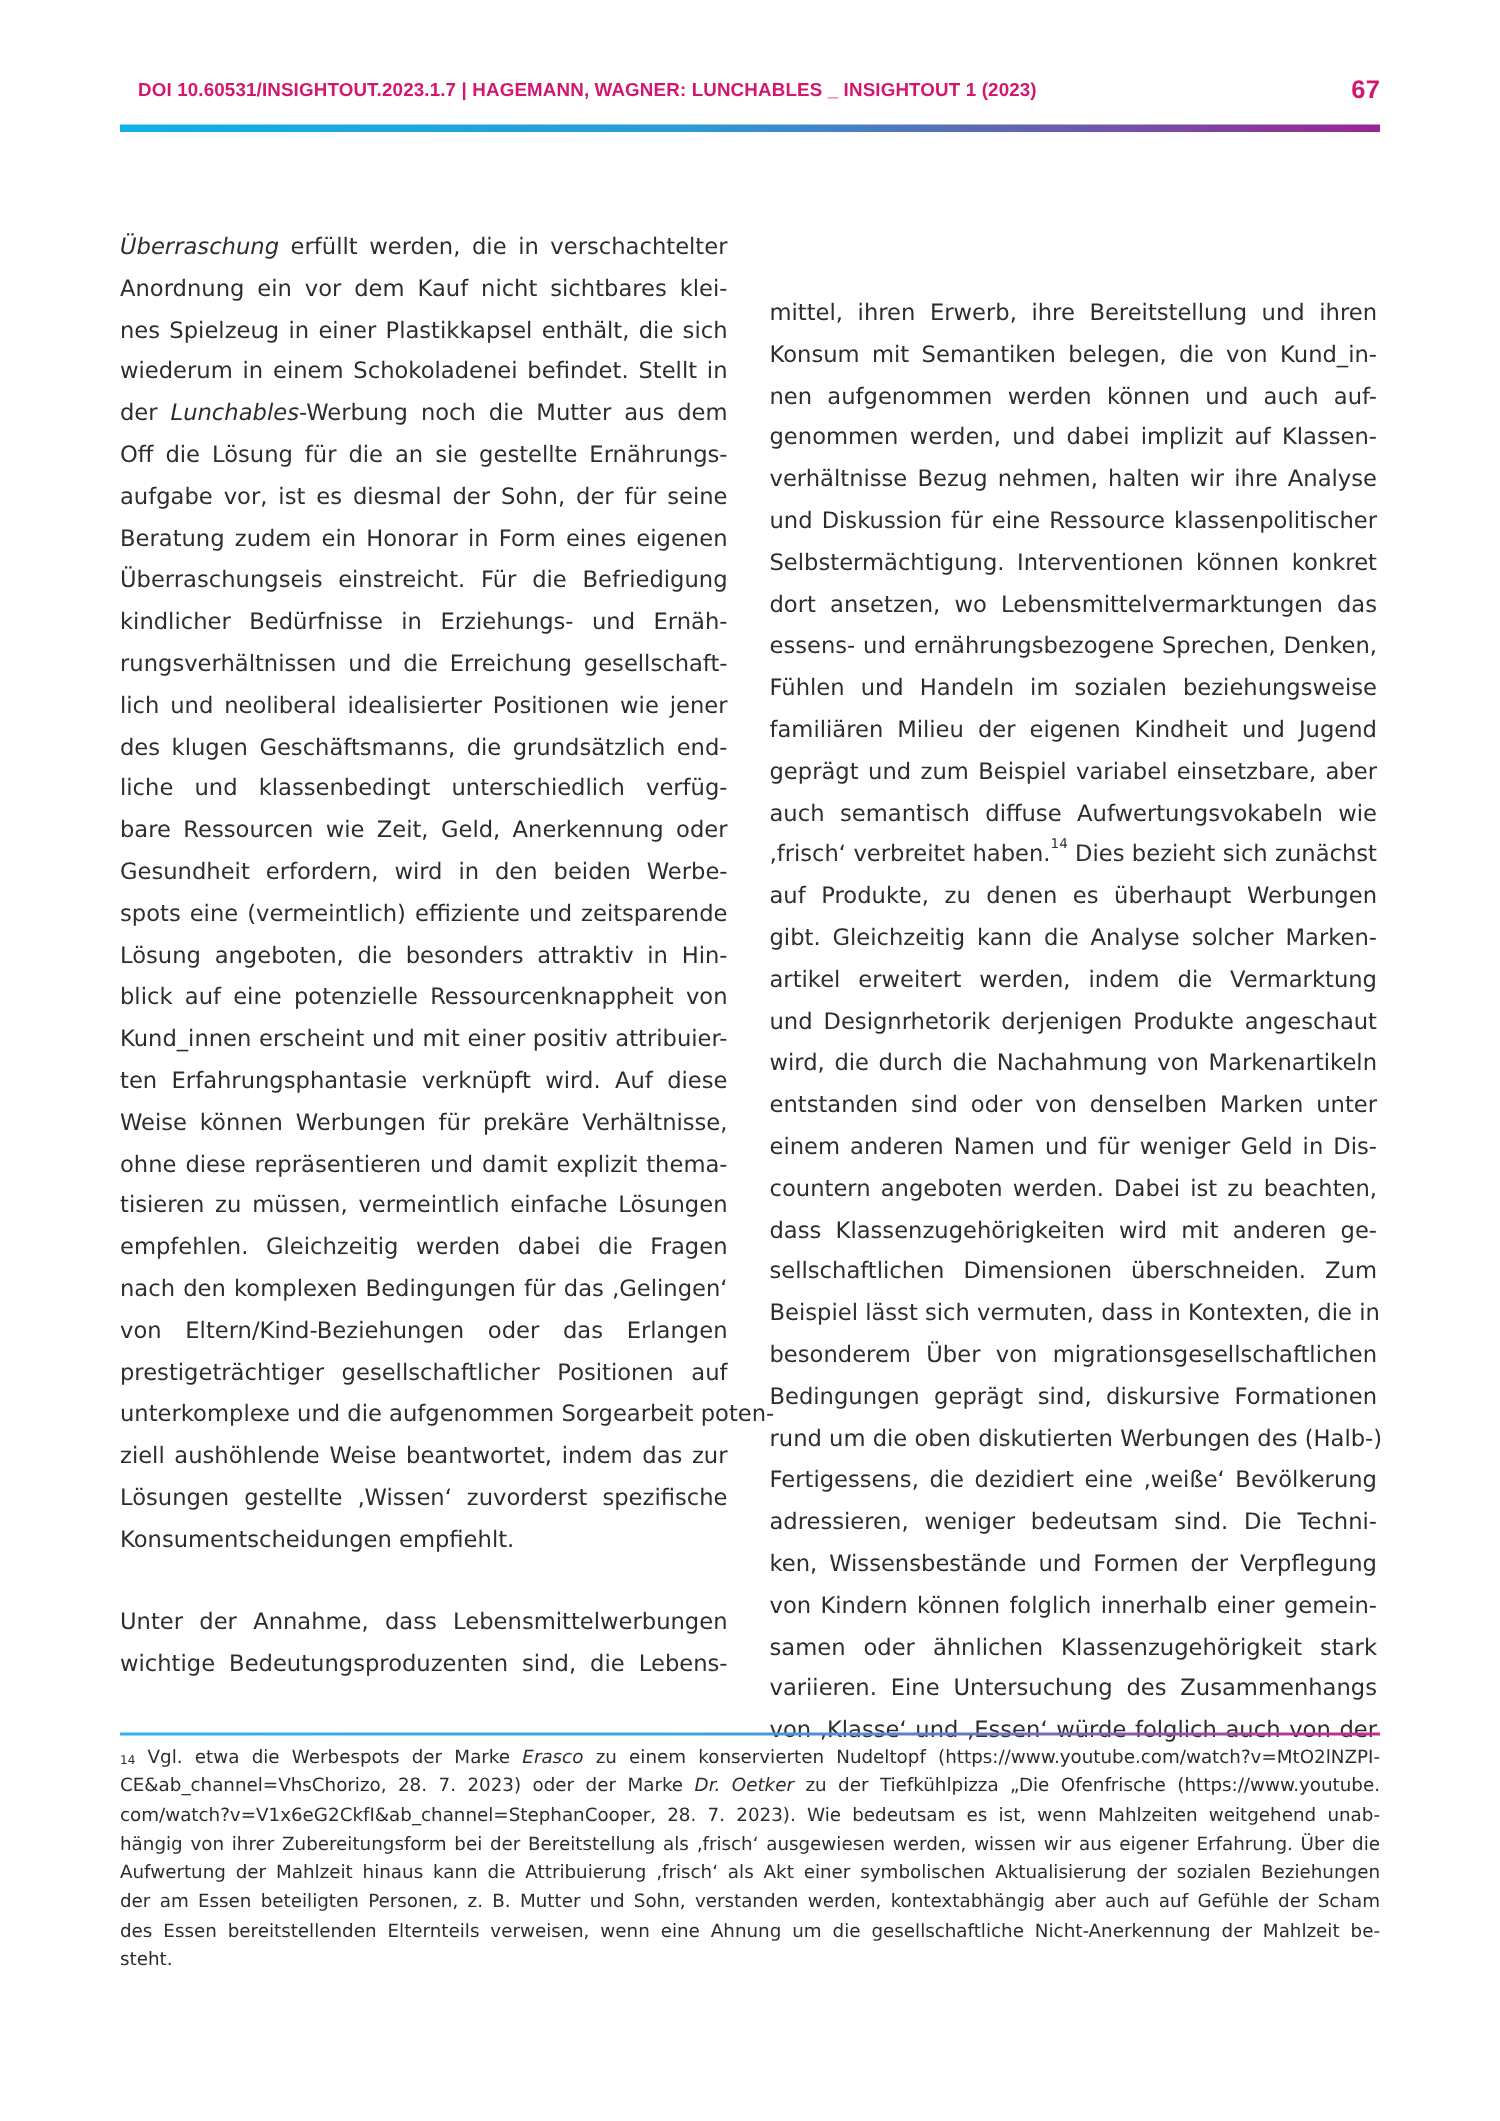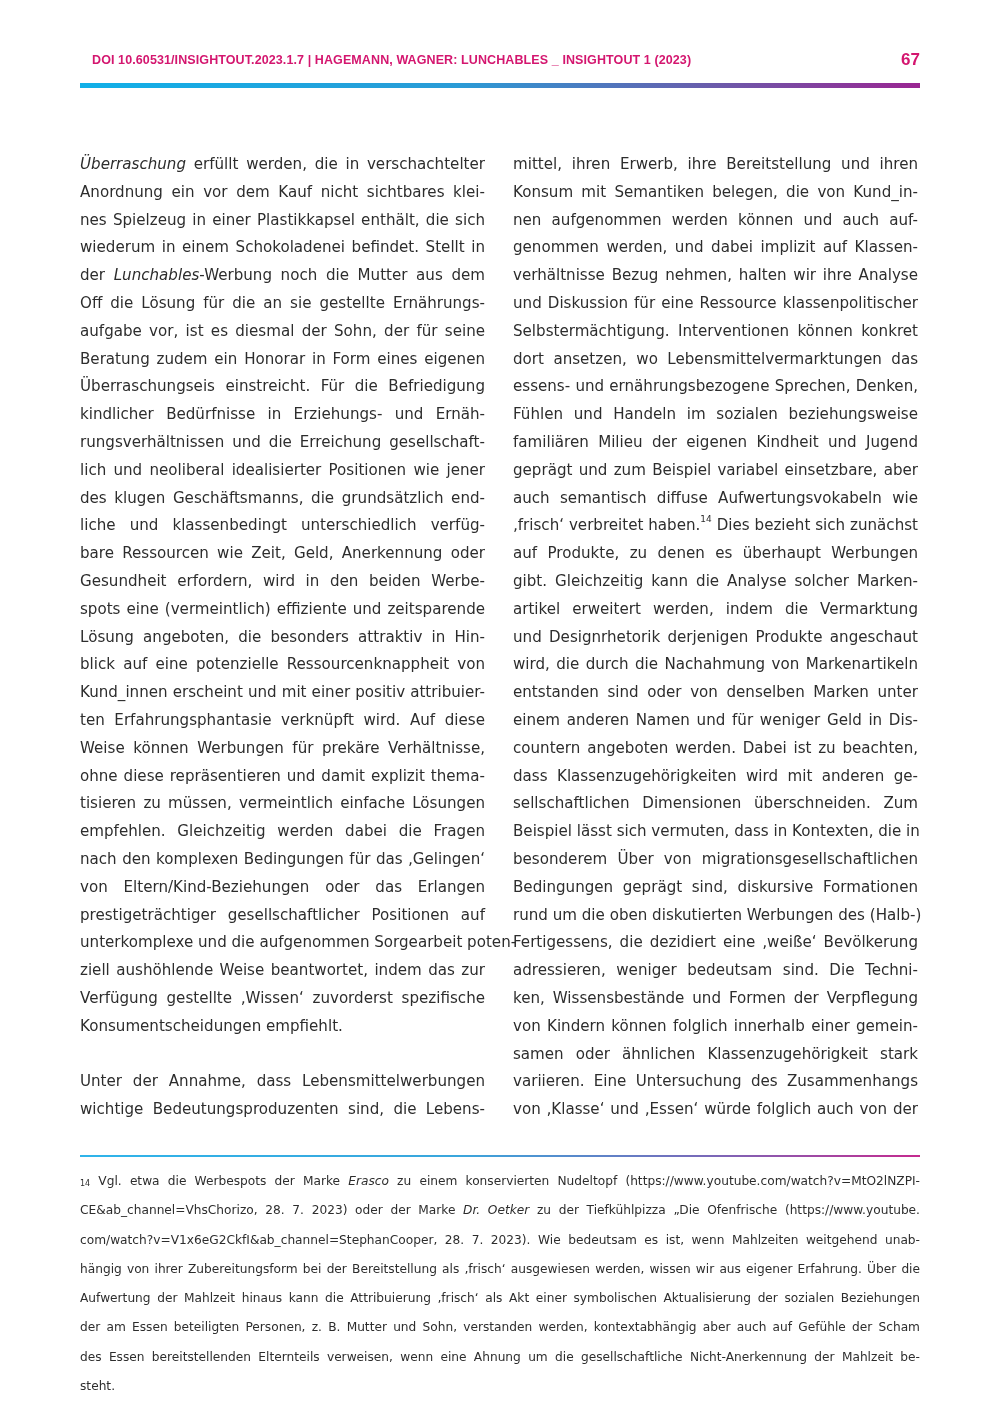--- a/index.html
+++ b/index.html
@@ -9,31 +9,31 @@
                   display: flex; justify-content: space-between; align-items: center;
                   font-family: "Liberation Sans", sans-serif; font-weight: bold;
                   font-size: 12.5px; color: #d4166f; letter-spacing: 0.1px; padding-left: 12px; }
   .page-num { font-size: 17px; }
   .head-rule { position: absolute; left: 80px; width: 840px; top: 83px; height: 5px;
                background: linear-gradient(90deg, #11b0e8 0%, #2a9bd6 45%, #6a5cab 75%, #9a2592 100%); }
   .column { position: absolute; top: 151px; width: 405px;
             font-family: "DejaVu Sans", sans-serif; font-size: 15.1px;
             line-height: 27.8px; text-align: justify; hyphens: manual; color: #2d2d2d; }
   .col-left { left: 80px; }
-  .col-right { left: 513px; }
+  .col-right { left: 513px; margin-top: 44px; }
   .line { display: block; text-align: justify; text-align-last: justify; white-space: nowrap; overflow: visible; }
   .line.last { text-align-last: left; }
   .para-gap { height: 27.8px; }
   em { font-style: italic; }
   sup { font-size: 9px; vertical-align: top; line-height: 1; position: relative; top: 3px; }
   .foot-rule { position: absolute; left: 80px; width: 840px; top: 1155px; height: 2px;
                background: linear-gradient(90deg, #2fb4ea 0%, #3aa6dc 45%, #7a68b8 75%, #c52a8f 100%); }
   .footnote { position: absolute; left: 80px; width: 840px; top: 1162px;
               font-family: "DejaVu Sans", sans-serif; font-size: 12.2px; line-height: 19.3px; color: #2d2d2d; }
-  .footnote .line { white-space: nowrap; margin-top: 10px; }
+  .footnote .line { white-space: nowrap; }
   .fn-num { font-size: 8px; vertical-align: top; position: relative; top: 2px; }
 </style>
 </head>
 <body>
 
 <div class="running-head">
   <span>DOI 10.60531/INSIGHTOUT.2023.1.7 | HAGEMANN, WAGNER: LUNCHABLES _ INSIGHTOUT 1 (2023)</span>
   <span class="page-num">67</span>
 </div>
 <div class="head-rule"></div>
@@ -63,21 +63,21 @@
     <span class="line">ten Erfahrungsphantasie verknüpft wird. Auf diese</span>
     <span class="line">Weise können Werbungen für prekäre Verhältnisse,</span>
     <span class="line">ohne diese repräsentieren und damit explizit thema-</span>
     <span class="line">tisieren zu müssen, vermeintlich einfache Lösungen</span>
     <span class="line">empfehlen. Gleichzeitig werden dabei die Fragen</span>
     <span class="line">nach den komplexen Bedingungen für das ‚Gelingen‘</span>
     <span class="line">von Eltern/Kind-Beziehungen oder das Erlangen</span>
     <span class="line">prestigeträchtiger gesellschaftlicher Positionen auf</span>
     <span class="line">unterkomplexe und die aufgenommen Sorgearbeit poten-</span>
     <span class="line">ziell aushöhlende Weise beantwortet, indem das zur</span>
-    <span class="line">Verfügung gestellte ‚Wissen‘ zuvorderst spezifische</span>
+    <span class="line">Lösungen gestellte ‚Wissen‘ zuvorderst spezifische</span>
     <span class="line last">Konsumentscheidungen empfiehlt.</span>
   </div>
   <div class="para-gap"></div>
   <div>
     <span class="line">Unter der Annahme, dass Lebensmittelwerbungen</span>
     <span class="line">wichtige Bedeutungsproduzenten sind, die Lebens-</span>
   </div>
 </div>
 
 <div class="column col-right">

